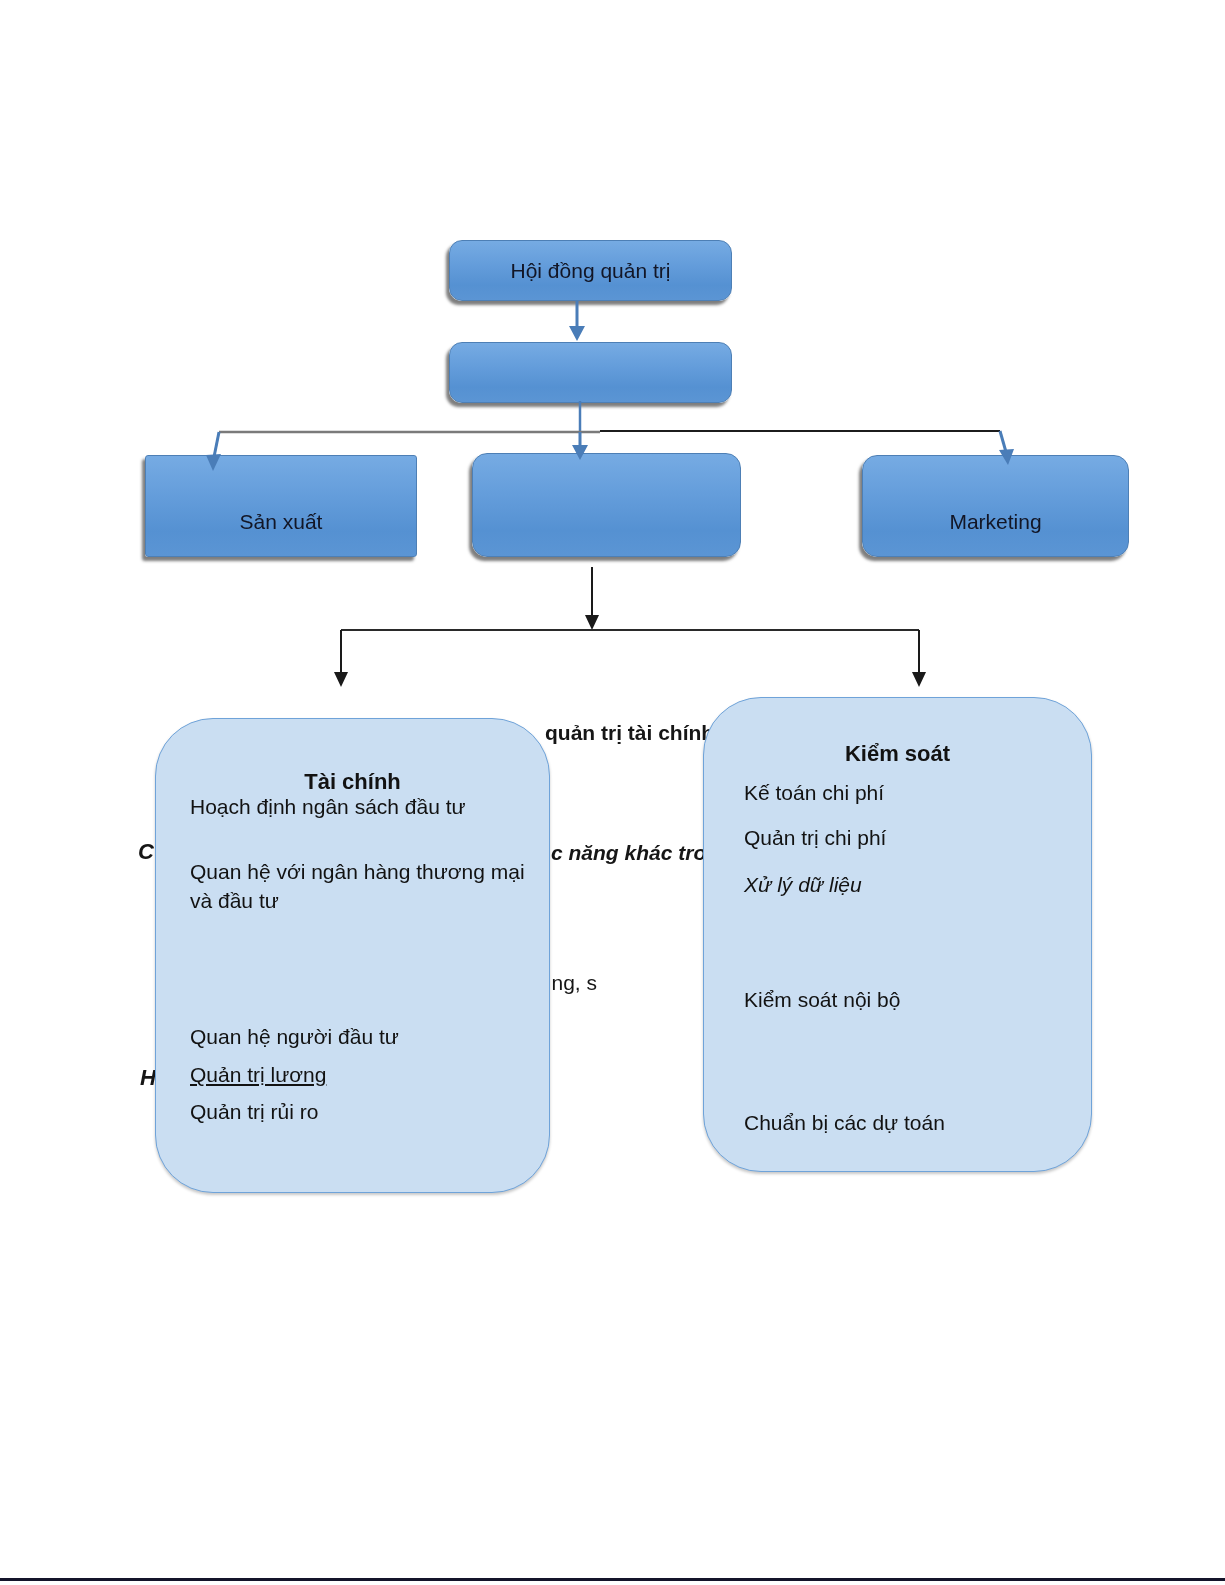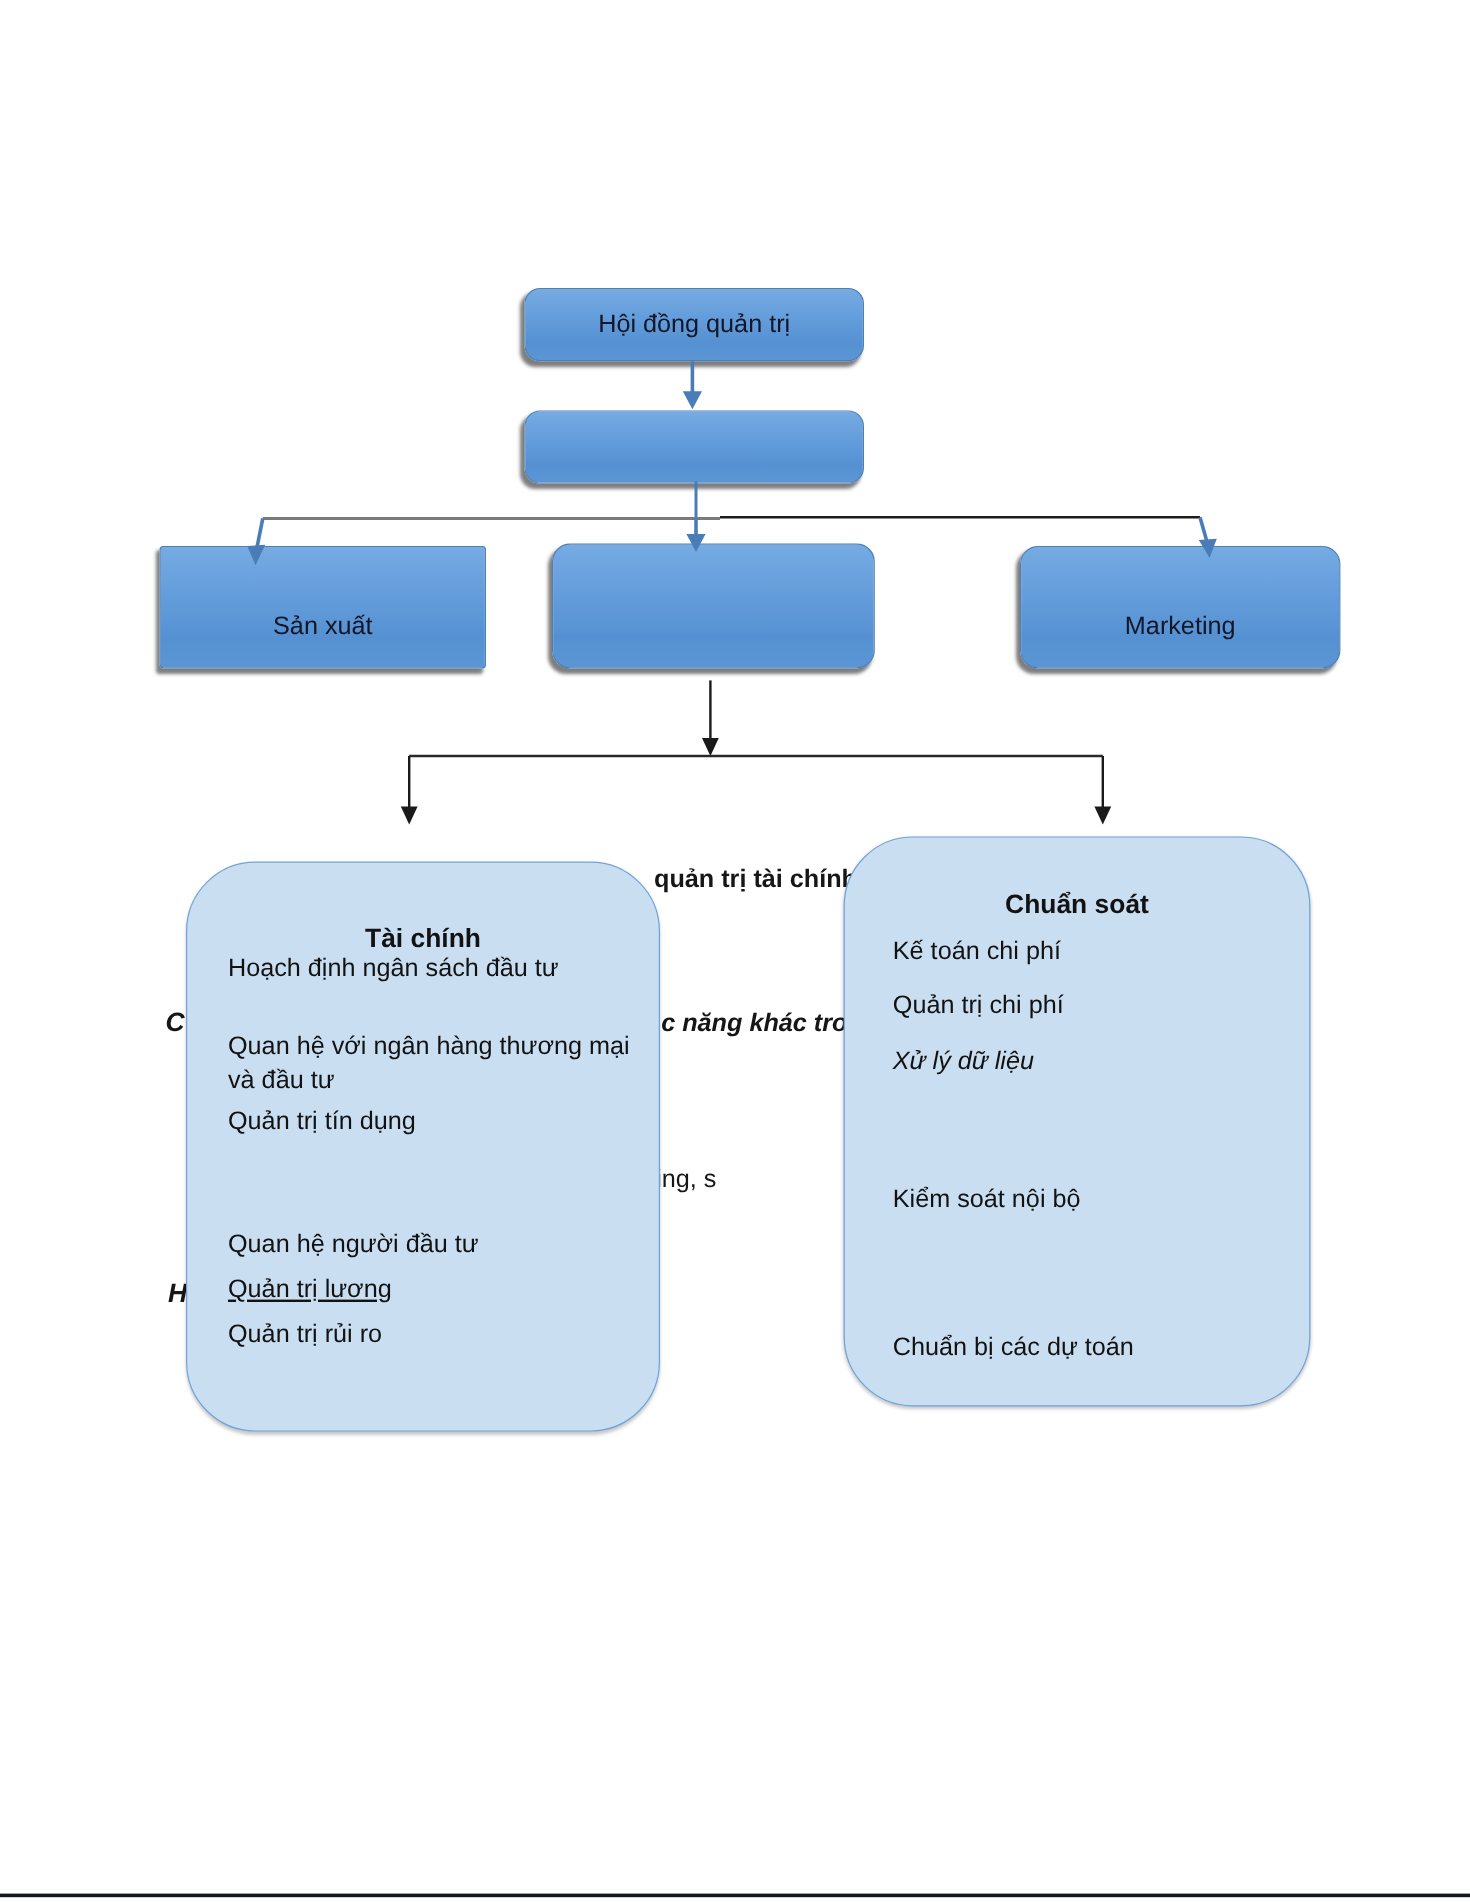--- a/index.html
+++ b/index.html
@@ -11,21 +11,21 @@
   .frag{position:absolute;z-index:0;white-space:nowrap;color:#161616;}
   .frag.bold{font-weight:bold;}
   .frag.bolditalic{font-weight:bold;font-style:italic;}
   
   .node{
     position:absolute;z-index:1;border-radius:13px;
     background:linear-gradient(180deg,#76abe3 0%,#649ddb 40%,#5591d2 75%,#5b95d4 100%);
     border:1px solid #4d7fb5;
     box-shadow:-3px 4px 3px rgba(20,20,20,0.55);
     display:flex;align-items:center;justify-content:center;
-    font-size:21px;color:#121626;
+    font-size:21px;color:#121626;margin-left:12px;
   }
   .node .lbl{pointer-events:none;}
   .node.low .lbl{transform:translateY(16px);}
   
   .bignode{
     position:absolute;z-index:1;border-radius:58px;
     background:#cadef2;border:1.6px solid #6fa3d9;
     box-shadow:0 2px 3px rgba(0,0,0,0.22);
     font-size:21px;color:#121212;
   }
@@ -62,28 +62,27 @@
     <span class="lbl"></span>
   </div>
   <div class="node low" style="left:850px;top:455px;width:265px;height:100px;border-radius:15px;">
     <span class="lbl">Marketing</span>
   </div>
 
   <div class="bignode" style="left:155px;top:718px;width:393px;height:473px;">
     <div class="title" style="top:50px;">Tài chính</div>
     <div class="item" style="left:34px;top:73px;width:330px;">Hoạch định ngân sách đầu tư</div>
     <div class="item" style="left:34px;top:138px;width:358px;">Quan hệ với ngân hàng thương mại và đầu tư</div>
-    <div class="item" style="left:34px;top:201px;width:330px;">Quản trị tín dụng</div>
     <div class="item" style="left:34px;top:303px;width:330px;">Quan hệ người đầu tư</div>
     <div class="item" style="left:34px;top:341px;width:330px;text-decoration:underline;">Quản trị lương</div>
     <div class="item" style="left:34px;top:378px;width:330px;">Quản trị rủi ro</div>
   </div>
 
   <div class="bignode" style="left:703px;top:697px;width:387px;height:473px;">
-    <div class="title" style="top:43px;">Chuẩn soát</div>
+    <div class="title" style="top:43px;">Kiểm soát</div>
     <div class="item" style="left:40px;top:80px;width:320px;">Kế toán chi phí</div>
     <div class="item" style="left:40px;top:125px;width:320px;">Quản trị chi phí</div>
     <div class="item" style="left:40px;top:172px;width:320px;font-style:italic;">Xử lý dữ liệu</div>
     <div class="item" style="left:40px;top:287px;width:320px;">Kiểm soát nội bộ</div>
     <div class="item" style="left:40px;top:410px;width:320px;">Chuẩn bị các dự toán</div>
   </div>
 
   <svg id="connectors" width="1225" height="1585" viewBox="0 0 1225 1585">
 
     <line x1="577" y1="301" x2="577" y2="328" stroke="#4a7db8" stroke-width="3"></line>

